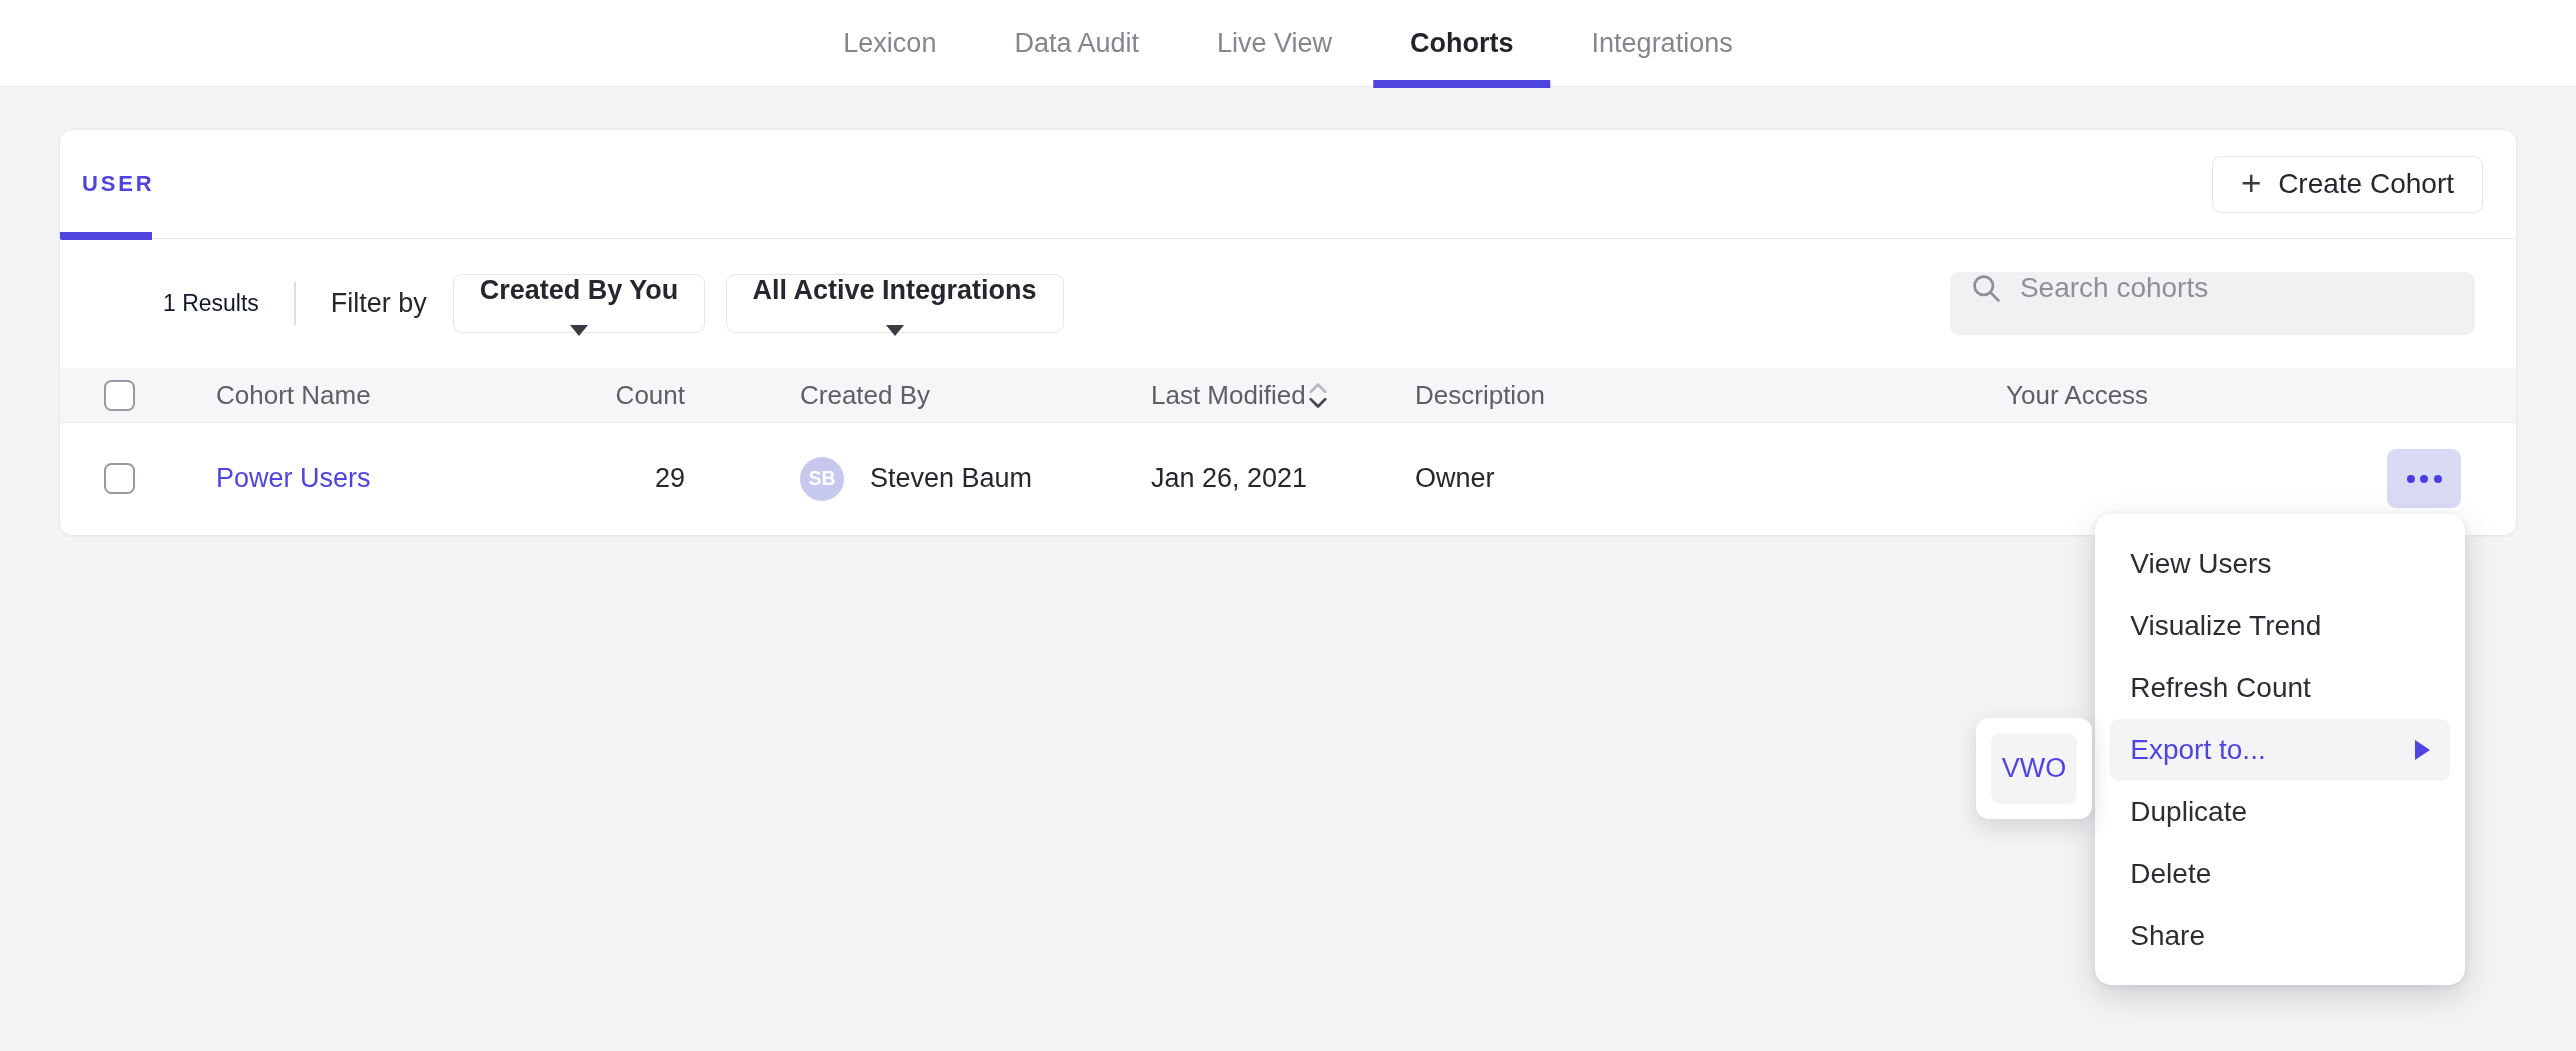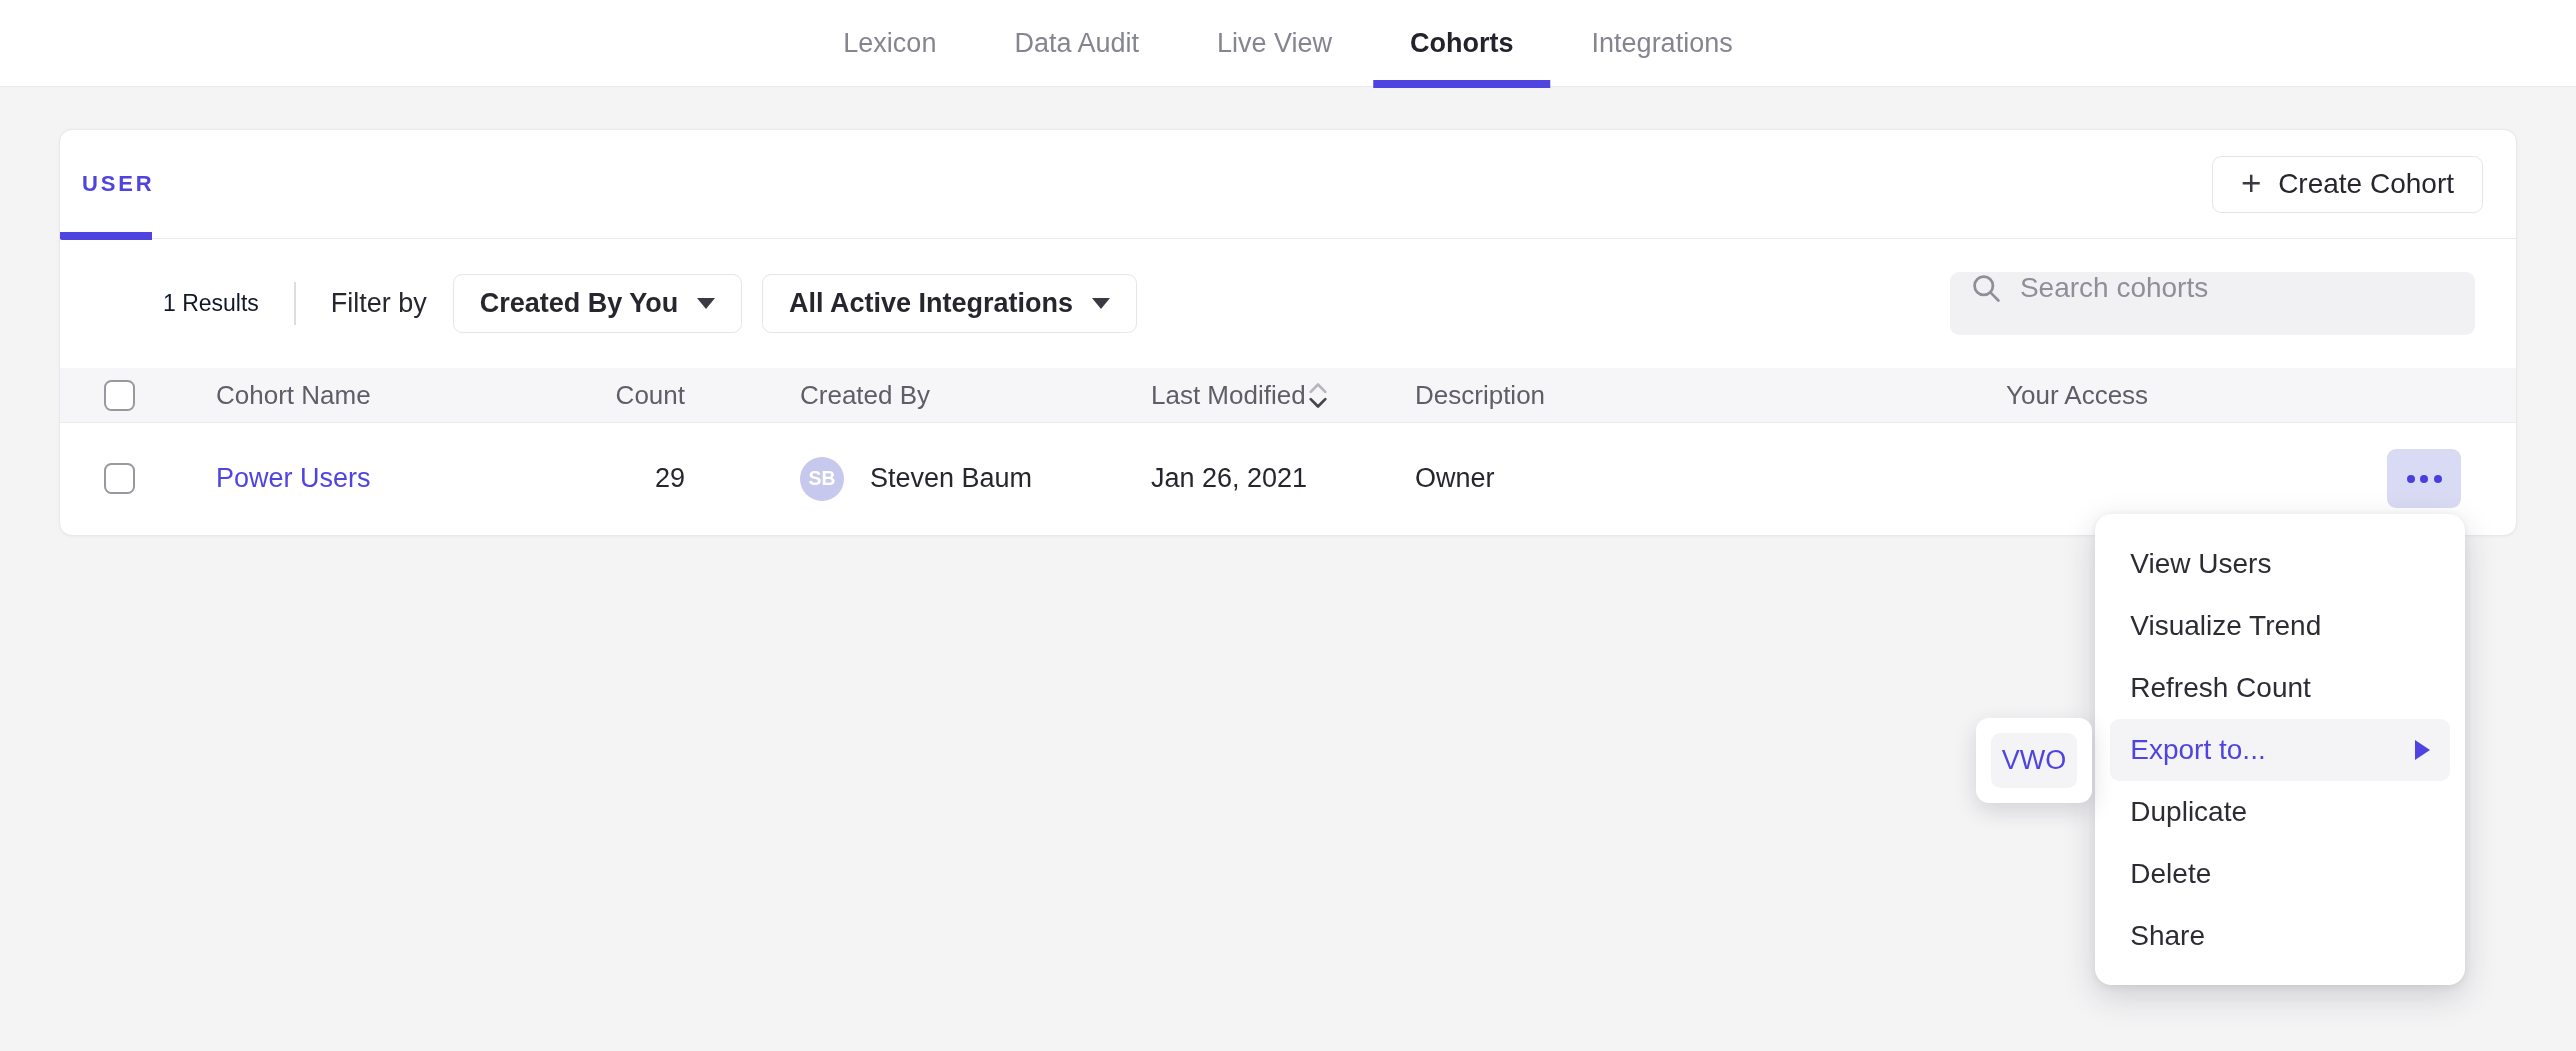--- a/index.html
+++ b/index.html
@@ -61,21 +61,21 @@
     height: 129px; display: flex; align-items: center; padding: 0 41px 0 103px;
   }
   .results-count { font-size: 23px; font-weight: 400; color: #0f172a; white-space: nowrap; }
   .v-divider { width: 1.8px; height: 43px; background: #dcdce1; margin: 0 35px; }
   .filter-by-label { font-size: 27px; font-weight: 500; color: #26262e; margin-right: 26px; white-space: nowrap; }
   .dropdown-btn {
     height: 59px; padding: 0 26px; background: #fff;
     border: 1.8px solid #e5e5ea; border-radius: 9.2px;
     display: flex; align-items: center; gap: 18.5px;
     font-size: 27px; font-weight: 700; color: #26262e; cursor: pointer;
-    margin-right: 20.3px; white-space: nowrap;
+    margin-right: 20.3px; white-space: nowrap; flex-direction: column;
   }
   .caret-down {
     width: 0; height: 0; border-left: 9.2px solid transparent;
     border-right: 9.2px solid transparent; border-top: 11px solid #3a3a42;
   }
   .spacer { flex: 1; }
   .search-box {
     width: 525px; height: 63px; background: #f1f1f4; border-radius: 9.2px;
     display: flex; align-items: flex-start; padding: 0 20.3px; gap: 16.6px;
   }
@@ -143,21 +143,21 @@
   .menu-item.highlighted {
     background: #f4f4f6; color: #4f44e0; justify-content: space-between;
   }
   .submenu-arrow {
     width: 0; height: 0; border-left: 15.7px solid #4f44e0;
     border-top: 10.2px solid transparent; border-bottom: 10.2px solid transparent;
   }
 
   
   .submenu {
-    position: absolute; left: 1976px; top: 718px; width: 116px; height: 85px;
+    position: absolute; left: 1976px; top: 718px; width: 116px; height: 101px;
     background: #ffffff; border-radius: 13px;
     box-shadow: 0 7.4px 22px rgba(40,40,60,0.16);
     padding: 15px; z-index: 21;
   }
   .submenu-item {
     width: 100%; height: 100%; background: #f4f4f6; border-radius: 9.2px;
     display: flex; align-items: center; justify-content: center;
     font-size: 27px; color: #4f44e0; cursor: pointer;
   }
 </style>

